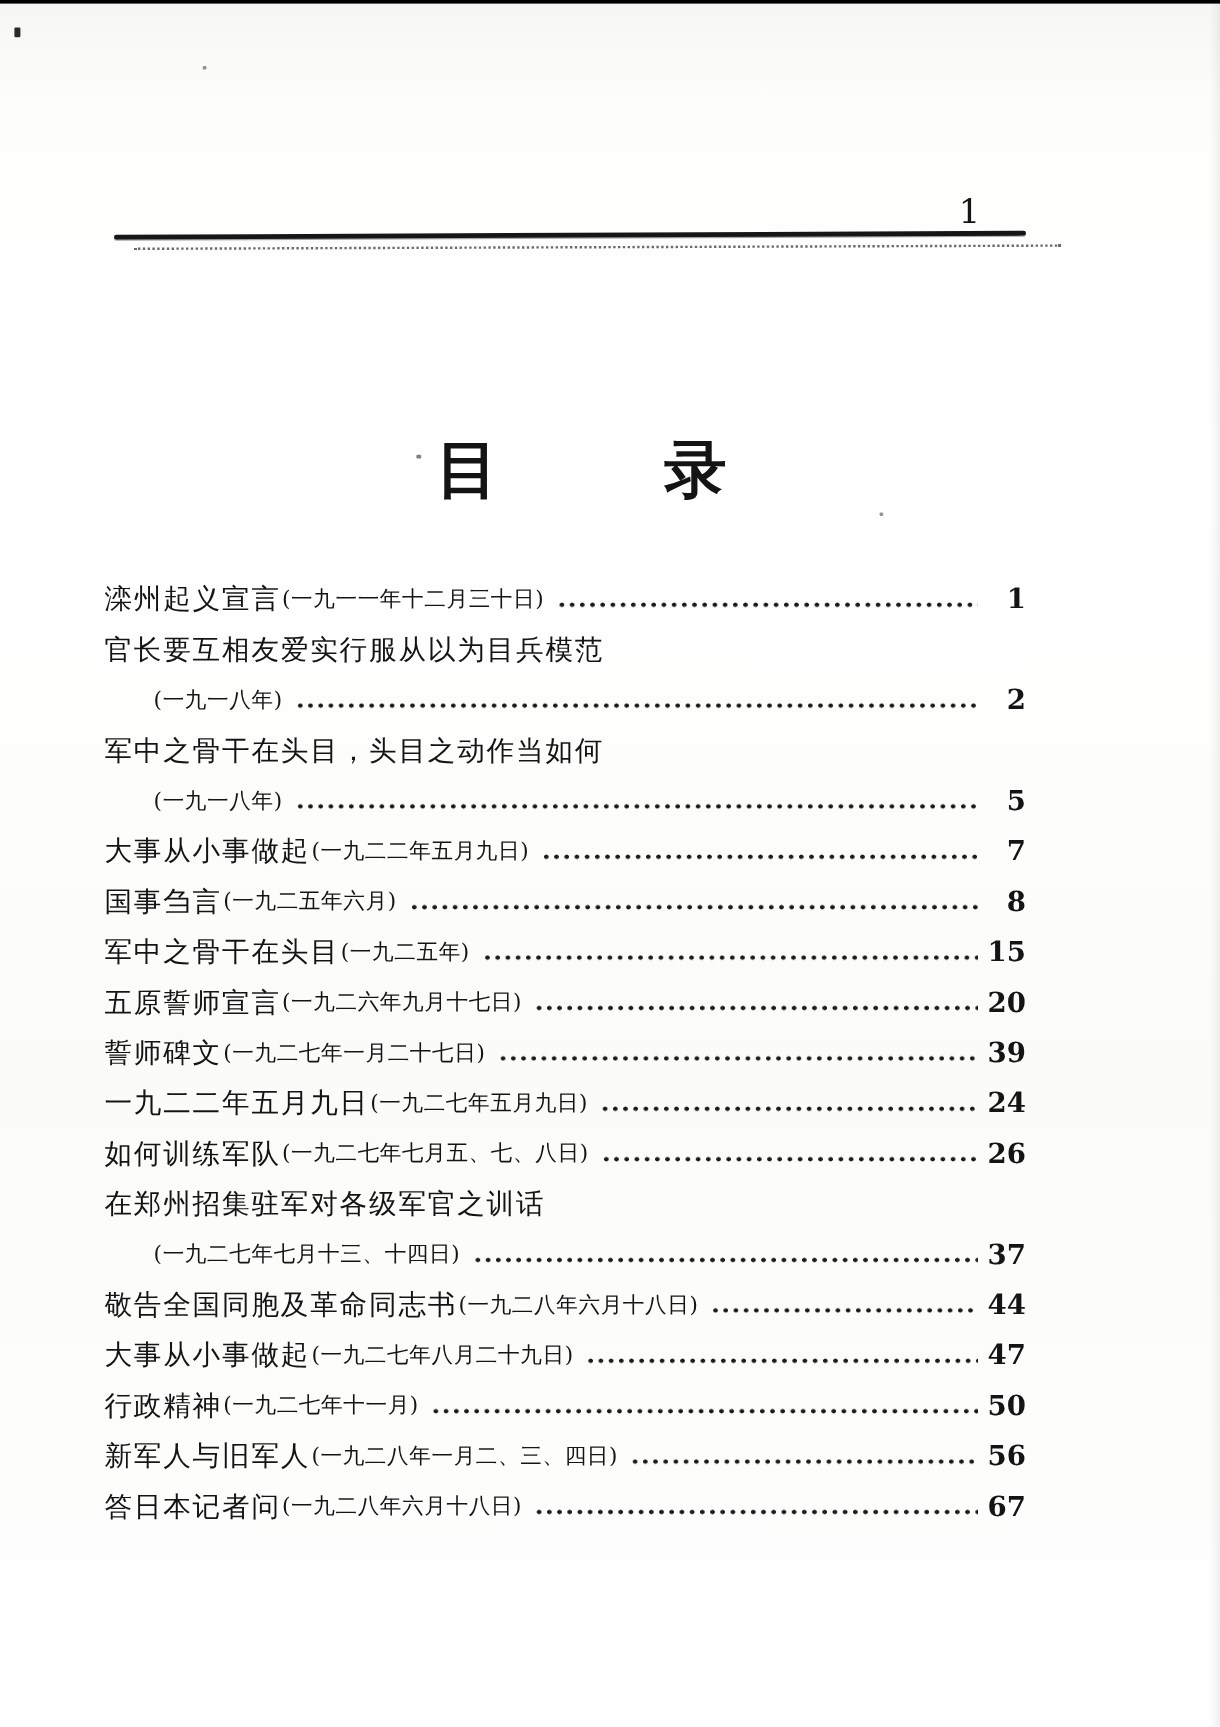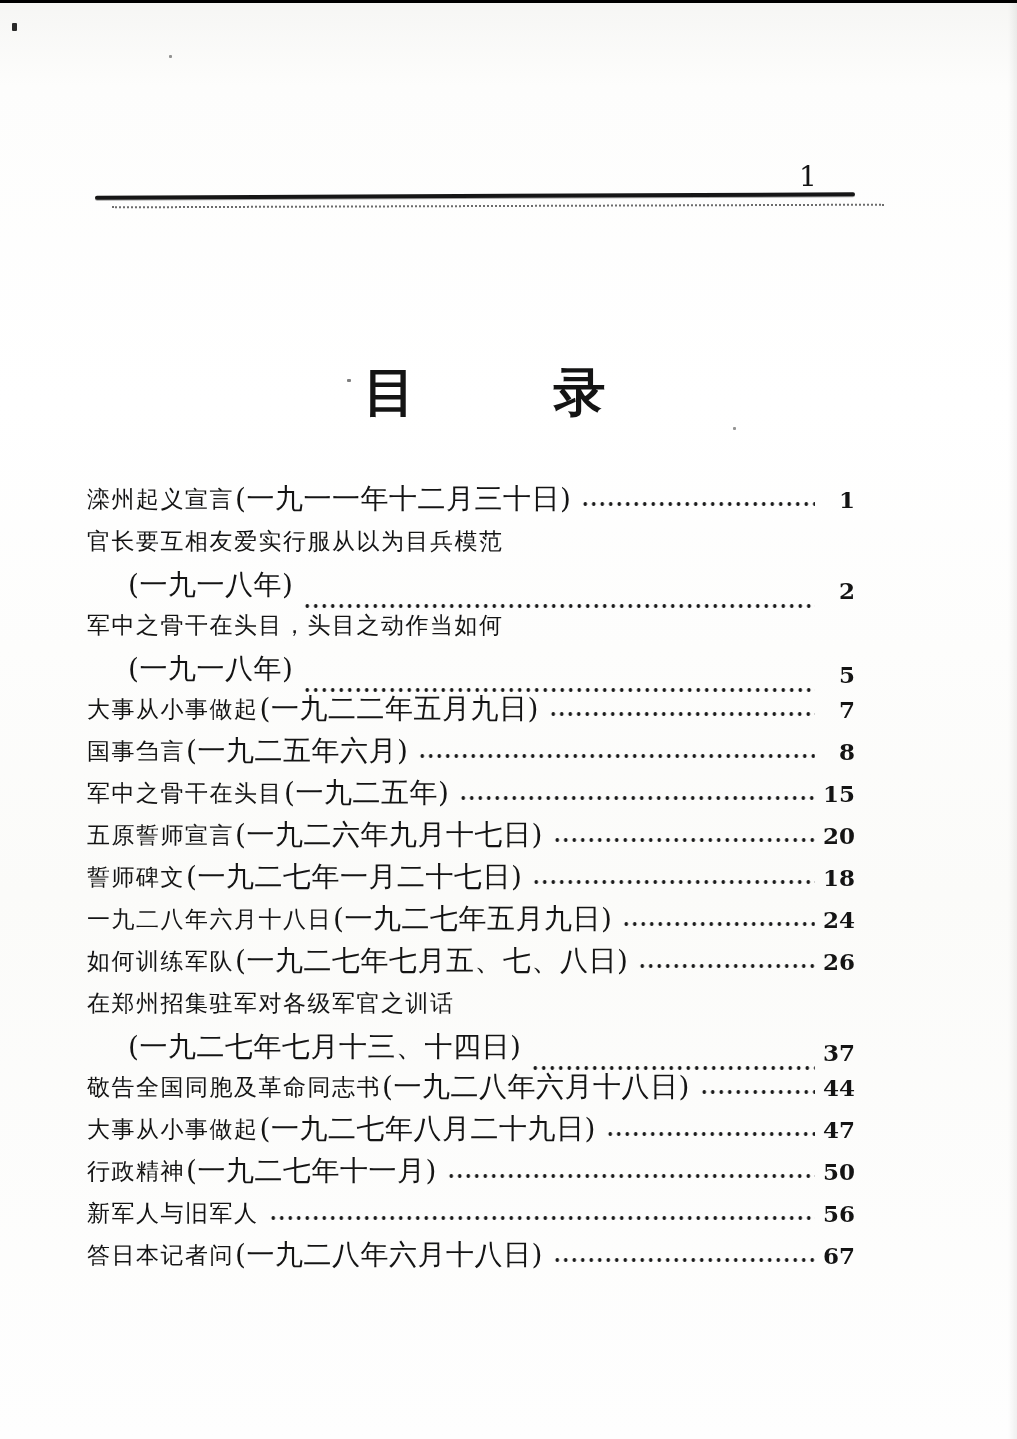--- a/index.html
+++ b/index.html
@@ -14,22 +14,22 @@
   .folio{position:absolute;top:160px;left:799px;font-size:28px;font-weight:400;letter-spacing:1px;}
   .rule-main{position:absolute;top:194px;left:95px;width:760px;height:4px;background:#161616;
     border-radius:2px;transform:rotate(-0.25deg);box-shadow:0 1px 0 rgba(0,0,0,.35);}
   .rule-sub{position:absolute;top:205px;left:112px;width:772px;border-top:2px dotted #3c3c3c;
     opacity:.75;transform:rotate(-0.2deg);}
   .toc-title{position:absolute;top:366px;left:0;width:1017px;display:flex;justify-content:center;
     gap:138px;transform:translateX(-24px);font-size:52px;font-weight:700;line-height:1;}
   .toc{position:absolute;left:87px;top:478px;width:768px;}
   .line{display:flex;align-items:center;height:42px;font-size:23px;white-space:nowrap;}
   .line .t{font-weight:400;letter-spacing:1.5px;}
-  .line .date{font-size:28px;font-weight:500;letter-spacing:.5px;margin-left:1px;}
-  .line.cont{padding-left:40px;align-items:flex-end;}
+  .line .date{font-size:18px;font-weight:500;letter-spacing:.5px;margin-left:1px;}
+  .line.cont{padding-left:40px;}
   .dots{flex:1;height:6px;position:relative;top:5px;margin:0 6px 0 10px;
     background-image:radial-gradient(circle,#1b1b1b 1.6px,rgba(0,0,0,0) 2.1px);
     background-size:8.5px 6px;background-position:left center;background-repeat:repeat-x;}
   .pg{min-width:34px;text-align:right;font-size:23px;font-weight:600;}
   .speck{position:absolute;background:#2a2a2a;border-radius:1px;}
 </style>
 </head>
 <body>
 
 <div class="top-edge"></div>
@@ -94,24 +94,24 @@
     <div class="line">
       <span class="t">五原誓师宣言</span>
       <span class="date">(一九二六年九月十七日)</span>
       <span class="dots"></span>
       <span class="pg">20</span>
     </div>
     <div class="line">
       <span class="t">誓师碑文</span>
       <span class="date">(一九二七年一月二十七日)</span>
       <span class="dots"></span>
-      <span class="pg">18</span>
+      <span class="pg">39</span>
     </div>
     <div class="line">
-      <span class="t">一九二八年六月十八日</span>
+      <span class="t">一九二二年五月九日</span>
       <span class="date">(一九二七年五月九日)</span>
       <span class="dots"></span>
       <span class="pg">24</span>
     </div>
     <div class="line">
       <span class="t">如何训练军队</span>
       <span class="date">(一九二七年七月五、七、八日)</span>
       <span class="dots"></span>
       <span class="pg">26</span>
     </div>
@@ -136,20 +136,21 @@
       <span class="pg">47</span>
     </div>
     <div class="line">
       <span class="t">行政精神</span>
       <span class="date">(一九二七年十一月)</span>
       <span class="dots"></span>
       <span class="pg">50</span>
     </div>
     <div class="line">
       <span class="t">新军人与旧军人</span>
+      <span class="date">(一九二八年一月二、三、四日)</span>
       <span class="dots"></span>
       <span class="pg">56</span>
     </div>
     <div class="line">
       <span class="t">答日本记者问</span>
       <span class="date">(一九二八年六月十八日)</span>
       <span class="dots"></span>
       <span class="pg">67</span>
     </div>
   </div>

